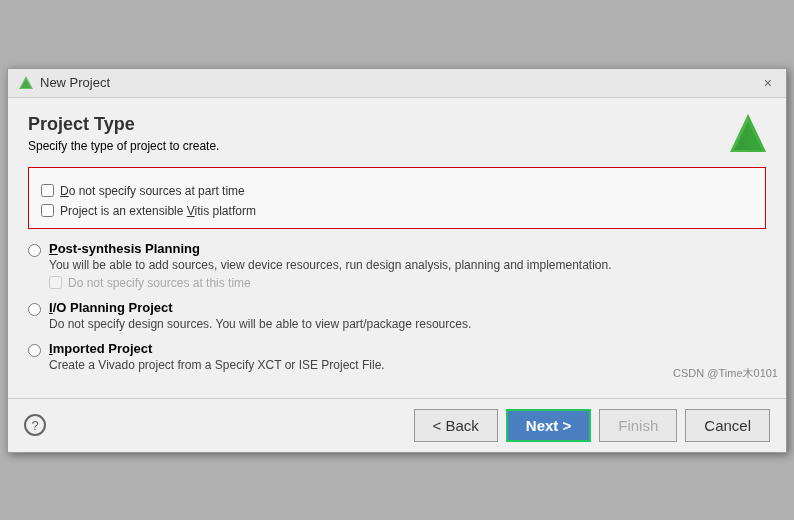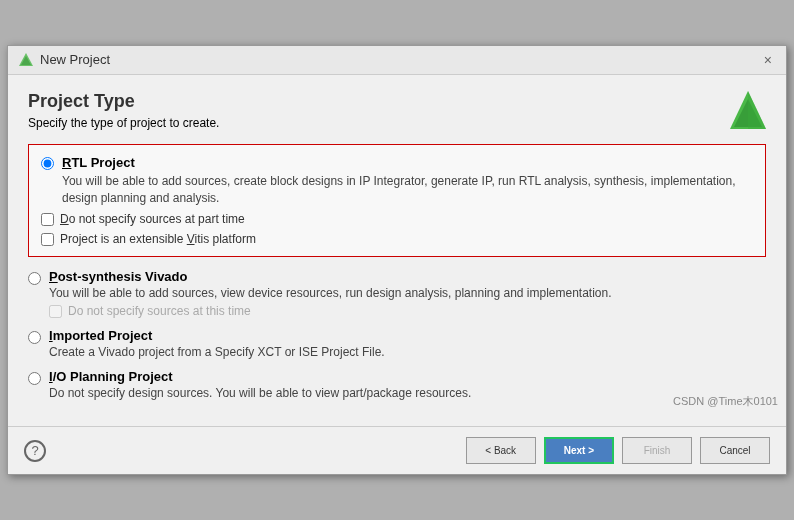--- a/index.html
+++ b/index.html
@@ -114,21 +114,21 @@
       align-items: center;
       justify-content: space-between;
       background: #f0f0f0;
     }
     .footer-right {
       display: flex;
       gap: 8px;
     }
     .btn {
       padding: 6px 18px;
-      font-size: 10px;
+      font-size: 15px;
       border: 1px solid #999;
       background: #e8e8e8;
       cursor: pointer;
       color: #333;
       min-width: 70px;
     }
     .btn-primary {
       background: #4a7fc1;
       color: white;
       border: 2px solid #22c55e;
@@ -182,74 +182,65 @@
         <polygon points="20,2 38,40 2,40" fill="#4ab847"></polygon>
         <polygon points="20,10 34,38 6,38" fill="#2d8c30" opacity="0.6"></polygon>
         <polygon points="20,2 38,40 20,40" fill="#3aaa3a" opacity="0.4"></polygon>
       </svg>
     </div>
 
     <div class="section-title">Project Type</div>
     <div class="section-desc">Specify the type of project to create.</div>
 
     <div class="rtl-box">
-      <div class="rtl-header">
-        <input type="radio" name="project-type" checked="" class="option-radio" style="margin-top: 2px; margin-right: 8px;">
-        <div>
-          <div style="font-weight:bold;font-size:13px;">
-            <span style="text-decoration:underline;">R</span><span>TL Project</span>
-          </div>
-          <div style="font-size:12px;color:#444;margin-top:3px;line-height:1.4;">You will be able to add sources, create block designs in IP Integrator, generate IP, run RTL analysis, synthesis, implementation, design planning and analysis.</div>
-        </div>
-      </div>
       <div class="checkbox-row">
         <input type="checkbox" style="">
         <label>
           <span style="text-decoration:underline;">D</span><span>o not specify sources at part time</span>
         </label>
       </div>
       <div class="checkbox-row">
         <input type="checkbox" style="">
         <label>
           <span>Project is an extensible </span><span style="text-decoration:underline;">V</span><span>itis platform</span>
         </label>
       </div>
     </div>
 
     <div class="option-row">
       <input type="radio" name="project-type" class="option-radio" style="">
       <div>
         <div style="font-weight:bold;font-size:13px;">
-          <span style="text-decoration:underline;">P</span><span>ost-synthesis Vivado</span>
+          <span style="text-decoration:underline;">P</span><span>ost-synthesis Planning</span>
         </div>
         <div style="font-size:12px;color:#444;margin-top:2px;">You will be able to add sources, view device resources, run design analysis, planning and implementation.</div>
         <div class="checkbox-row disabled-text" style="margin-top:4px;">
           <input type="checkbox" disabled="" style="">
           <label>Do not specify sources at this time</label>
         </div>
+      </div>
+    </div>
+
+    <div class="option-row">
+      <input type="radio" name="project-type" class="option-radio" style="">
+      <div>
+        <div style="font-weight:bold;font-size:13px;">
+          <span style="text-decoration:underline;">I</span><span>/O Planning Project</span>
+        </div>
+        <div style="font-size:12px;color:#444;margin-top:2px;">Do not specify design sources. You will be able to view part/package resources.</div>
       </div>
     </div>
 
     <div class="option-row">
       <input type="radio" name="project-type" class="option-radio" style="">
       <div>
         <div style="font-weight:bold;font-size:13px;">
           <span style="text-decoration:underline;">I</span><span>mported Project</span>
         </div>
         <div style="font-size:12px;color:#444;margin-top:2px;">Create a Vivado project from a Specify XCT or ISE Project File.</div>
-      </div>
-    </div>
-
-    <div class="option-row">
-      <input type="radio" name="project-type" class="option-radio" style="">
-      <div>
-        <div style="font-weight:bold;font-size:13px;">
-          <span style="text-decoration:underline;">I</span><span>/O Planning Project</span>
-        </div>
-        <div style="font-size:12px;color:#444;margin-top:2px;">Do not specify design sources. You will be able to view part/package resources.</div>
       </div>
     </div>
 
     <div class="watermark">CSDN @Time木0101</div>
   </div>
 
   <div class="footer">
     <div class="help-icon">?</div>
     <div class="footer-right">
       <button class="btn">&lt; Back</button>

